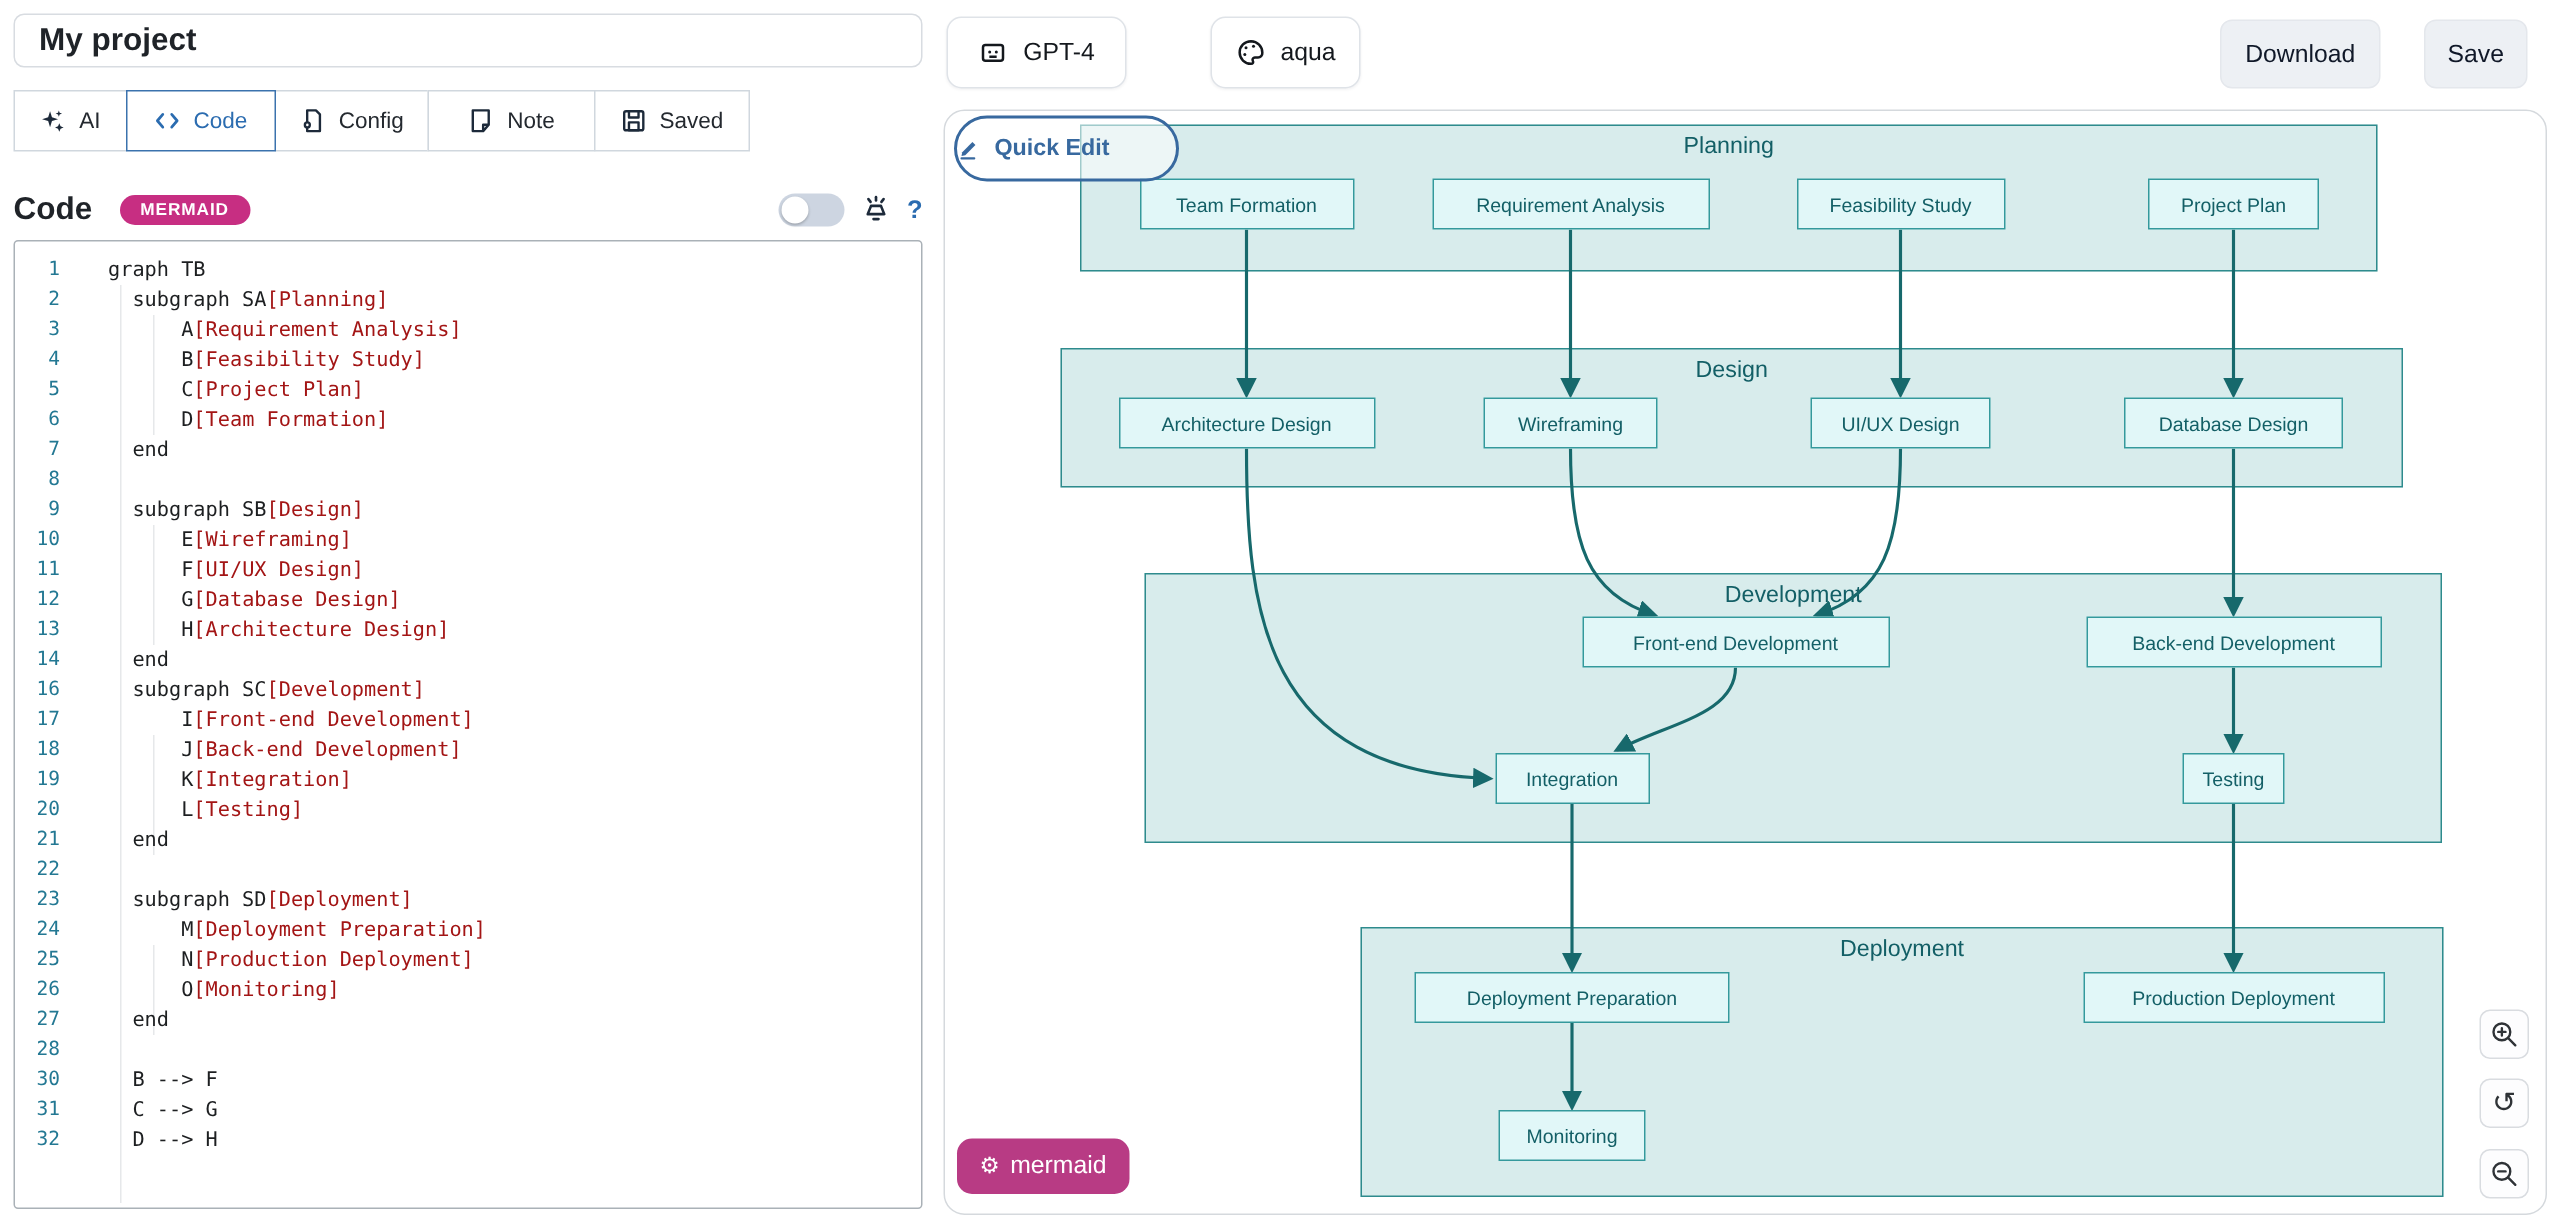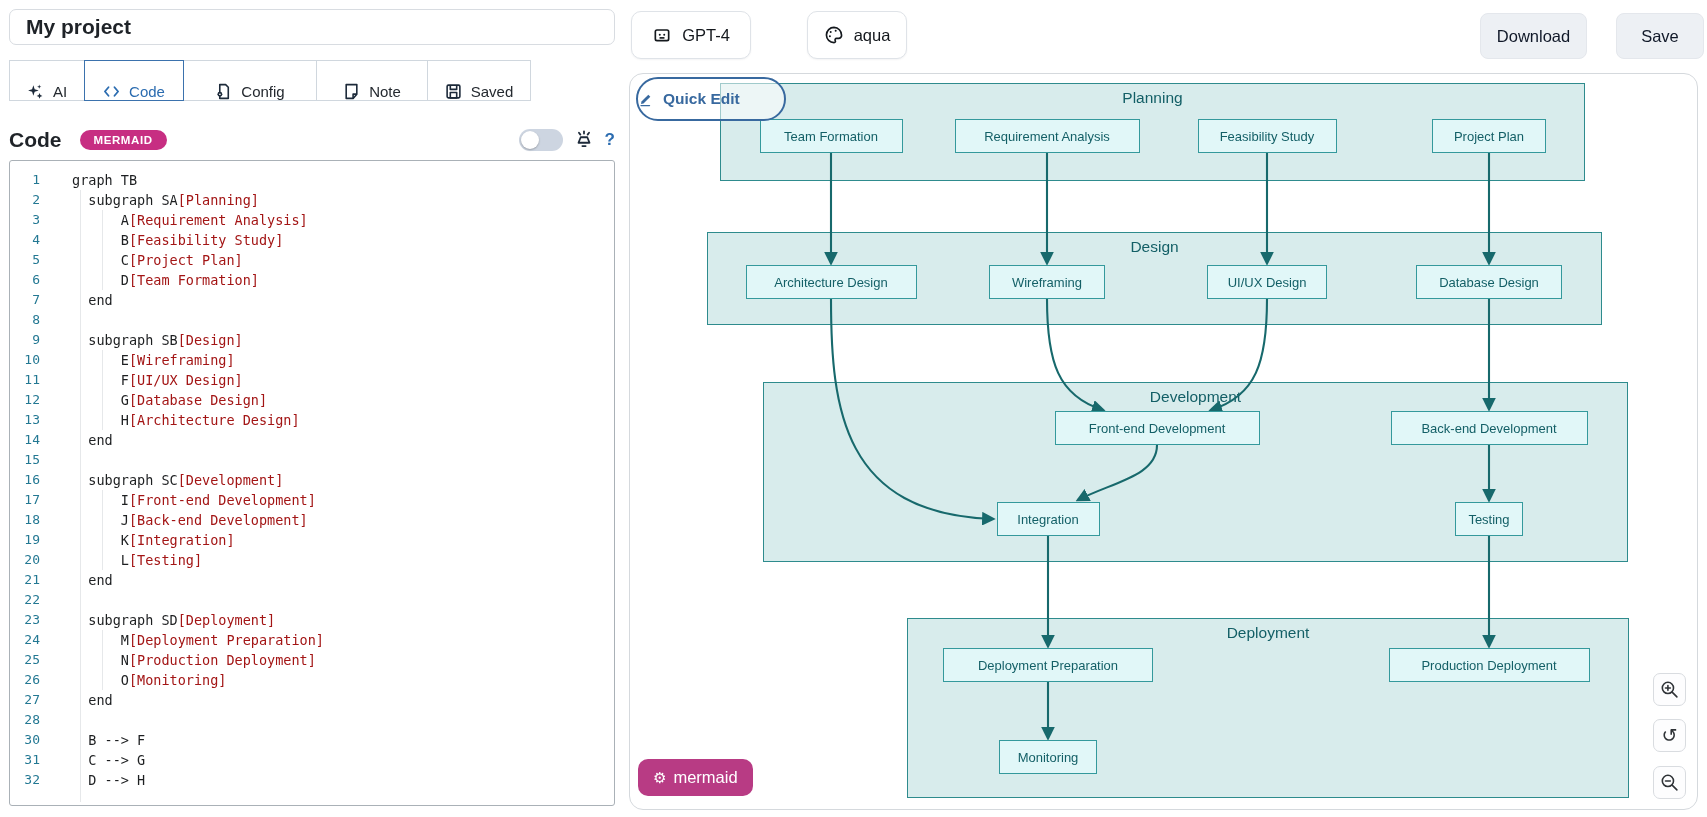--- a/index.html
+++ b/index.html
@@ -5,21 +5,21 @@
   * { box-sizing: border-box; margin: 0; padding: 0; }
   html,body { width:1707px; height:817px; background:#fff; overflow:hidden;
               font-family:"Liberation Sans", sans-serif; }
 
   
   #left-panel { position:absolute; left:9px; top:9px; width:606px; height:800px; }
   #title-input { position:absolute; left:0; top:0; width:606px; height:36px;
     border:1px solid #d8dce1; border-radius:7px; padding:0 16px;
     font-family:"Liberation Sans", sans-serif; font-size:21px; font-weight:bold; color:#1f2328; outline:none; }
   #tabs { position:absolute; left:0; top:51px; height:41px; display:flex; }
-  .tab { height:41px; display:flex; align-items:flex-end; justify-content:center; gap:9px;
+  .tab { height:41px; display:flex; align-items:center; justify-content:center; gap:9px;
     border:1px solid #d0d7de; margin-left:-1px; background:#fff; color:#24292f;
     font-size:15px; cursor:pointer; }
   .tab:first-child { margin-left:0; }
   .tab.active { border:1px solid #3b72ad; color:var(--tab_active_blue); position:relative; z-index:2; }
   .tab svg { flex:none; }
 
   #code-header { position:absolute; left:0; top:116px; width:606px; height:30px;
     display:flex; align-items:center; }
   #code-title { font-size:21px; font-weight:bold; color:#1f2328; }
   #mermaid-badge-small { margin-left:18px; background:var(--badge_pink); color:#fff;
@@ -43,21 +43,21 @@
   
   .chip-btn { position:absolute; top:11px; height:48px; background:#fff; border:1px solid #dfe3e8;
     border-radius:10px; display:flex; align-items:center; justify-content:center; gap:10px;
     font-size:16.5px; color:#14181d; box-shadow:0 1px 2px rgba(16,24,40,.05); cursor:pointer; }
   #model-btn { left:631px; width:120px; }
   #theme-btn { left:767px; width:100px;margin-left:40px; }
   .gray-btn { position:absolute; top:13px; height:46px; background:#edf0f4; border:1px solid #e4e7ec;
     border-radius:8px; display:flex; align-items:center; justify-content:center;
     font-size:16.5px; color:#101828; cursor:pointer; }
   #download-btn { left:1480px; width:107px; }
-  #save-btn { left:1616px; width:88px; }
+  #save-btn { left:1616px; width:69px; }
 
   #canvas { position:absolute; left:629px; top:73px; width:1069px; height:737px;
     border:1px solid #d5d9dd; border-radius:14px; background:#fff; overflow:hidden; }
   #diagram-layer { position:absolute; left:0; top:0; width:1069px; height:737px; }
   .sg { position:absolute; background:var(--teal_subgraph_fill); border:1.5px solid var(--teal_subgraph_border); z-index:1; }
   .sg-label { position:absolute; width:100%; top:5px; text-align:center;
     color:var(--node_text); font-size:15.5px; z-index:1; }
   #edges-svg { position:absolute; left:0; top:0; z-index:2; }
   .node { position:absolute; height:34px; background:var(--node_fill); border:1.5px solid var(--node_border);
     color:var(--node_text); font-size:13px; display:flex; align-items:center; justify-content:center;
@@ -92,21 +92,21 @@
       </svg>
       <span>AI</span>
     </div>
     <div class="tab active" style="width:100px">
       <svg width="17" height="17" viewBox="0 0 16 16" fill="none" stroke="currentColor" stroke-width="1.7" stroke-linecap="round" stroke-linejoin="round">
         <path d="M5.2 4 L1.8 8 L5.2 12"></path>
           <path d="M10.8 4 L14.2 8 L10.8 12"></path>
       </svg>
       <span>Code</span>
     </div>
-    <div class="tab" style="width:134px">
+    <div class="tab" style="width:103px">
       <svg width="17" height="17" viewBox="0 0 16 16" fill="none" stroke="#1d2a3a" stroke-width="1.5" stroke-linejoin="round">
         <path d="M4.5 1.5 h5.5 l2.5 2.5 v10.5 h-8 z"></path>
         <circle cx="4.6" cy="10.6" r="2.3" fill="#1d2a3a" stroke="none"></circle>
         <circle cx="4.6" cy="10.6" r="0.8" fill="#fff" stroke="none"></circle>
       </svg>
       <span>Config</span>
     </div>
     <div class="tab" style="width:112px">
       <svg width="17" height="17" viewBox="0 0 16 16" fill="none" stroke="#1d2a3a" stroke-width="1.5" stroke-linejoin="round">
         <path d="M3 1.5 h10 v9 l-3.5 4 h-6.5 z"></path>
@@ -156,21 +156,20 @@
         <div class="cl"><span class="num">5</span><span class="src">      C<span class="red">[Project Plan]</span></span></div>
         <div class="cl"><span class="num">6</span><span class="src">      D<span class="red">[Team Formation]</span></span></div>
         <div class="cl"><span class="num">7</span><span class="src">  end</span></div>
         <div class="cl"><span class="num">8</span><span class="src"></span></div>
         <div class="cl"><span class="num">9</span><span class="src">  subgraph SB<span class="red">[Design]</span></span></div>
         <div class="cl"><span class="num">10</span><span class="src">      E<span class="red">[Wireframing]</span></span></div>
         <div class="cl"><span class="num">11</span><span class="src">      F<span class="red">[UI/UX Design]</span></span></div>
         <div class="cl"><span class="num">12</span><span class="src">      G<span class="red">[Database Design]</span></span></div>
         <div class="cl"><span class="num">13</span><span class="src">      H<span class="red">[Architecture Design]</span></span></div>
         <div class="cl"><span class="num">14</span><span class="src">  end</span></div>
-        <div class="cl"><span class="num">15</span><span class="src"></span></div>
         <div class="cl"><span class="num">16</span><span class="src">  subgraph SC<span class="red">[Development]</span></span></div>
         <div class="cl"><span class="num">17</span><span class="src">      I<span class="red">[Front-end Development]</span></span></div>
         <div class="cl"><span class="num">18</span><span class="src">      J<span class="red">[Back-end Development]</span></span></div>
         <div class="cl"><span class="num">19</span><span class="src">      K<span class="red">[Integration]</span></span></div>
         <div class="cl"><span class="num">20</span><span class="src">      L<span class="red">[Testing]</span></span></div>
         <div class="cl"><span class="num">21</span><span class="src">  end</span></div>
         <div class="cl"><span class="num">22</span><span class="src"></span></div>
         <div class="cl"><span class="num">23</span><span class="src">  subgraph SD<span class="red">[Deployment]</span></span></div>
         <div class="cl"><span class="num">24</span><span class="src">      M<span class="red">[Deployment Preparation]</span></span></div>
         <div class="cl"><span class="num">25</span><span class="src">      N<span class="red">[Production Deployment]</span></span></div>

